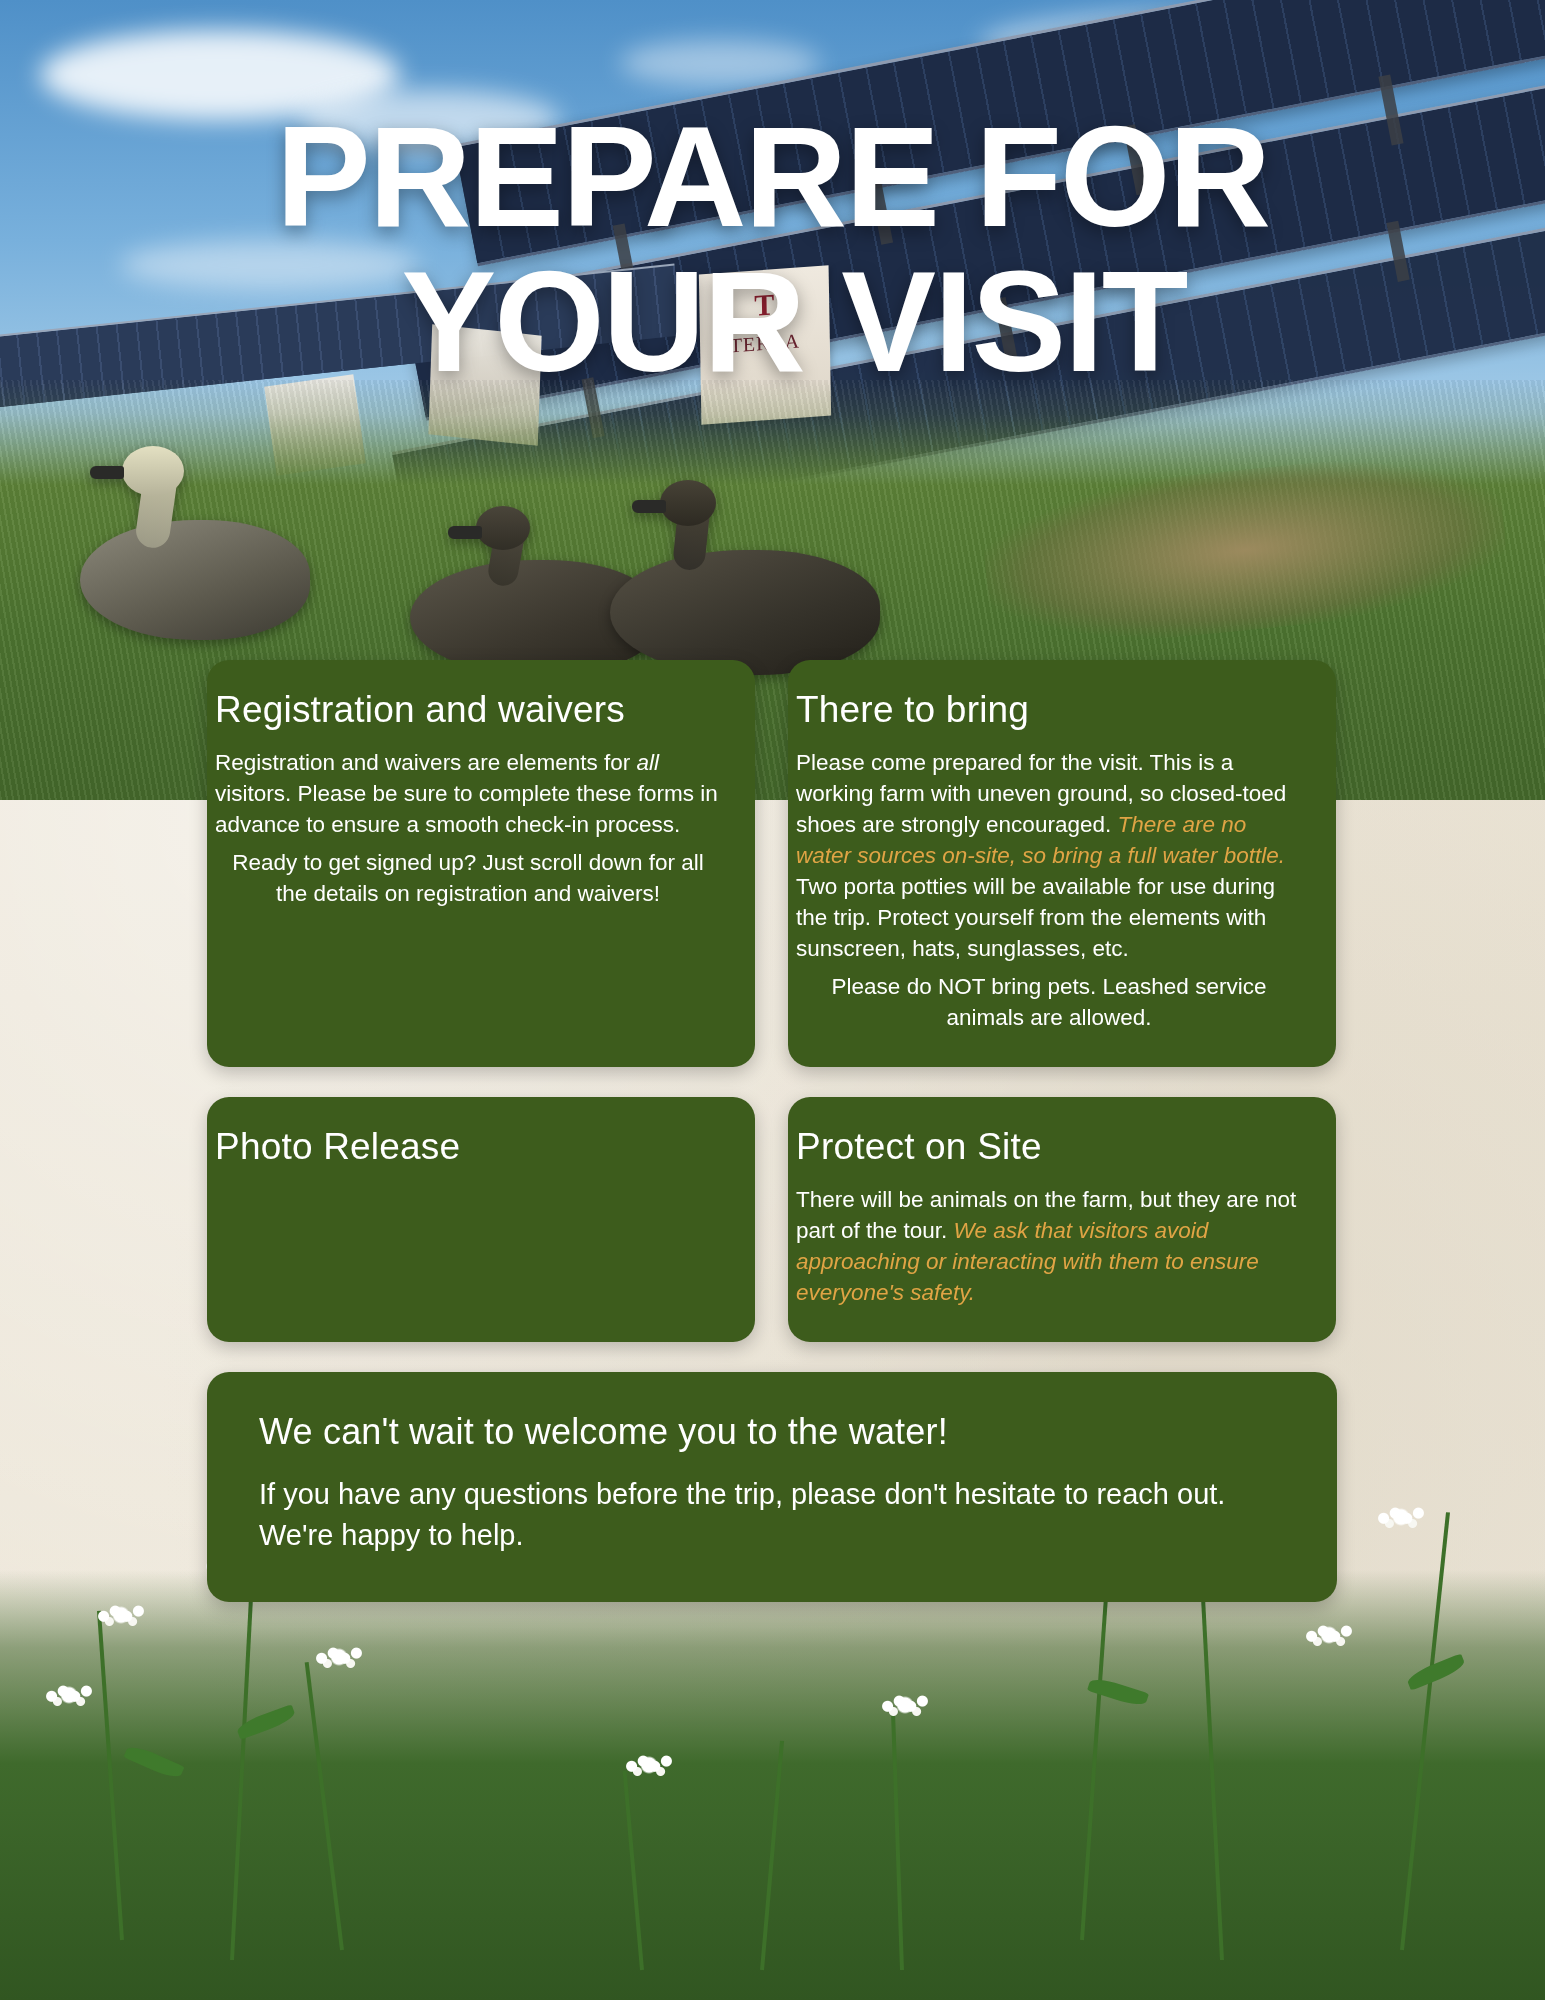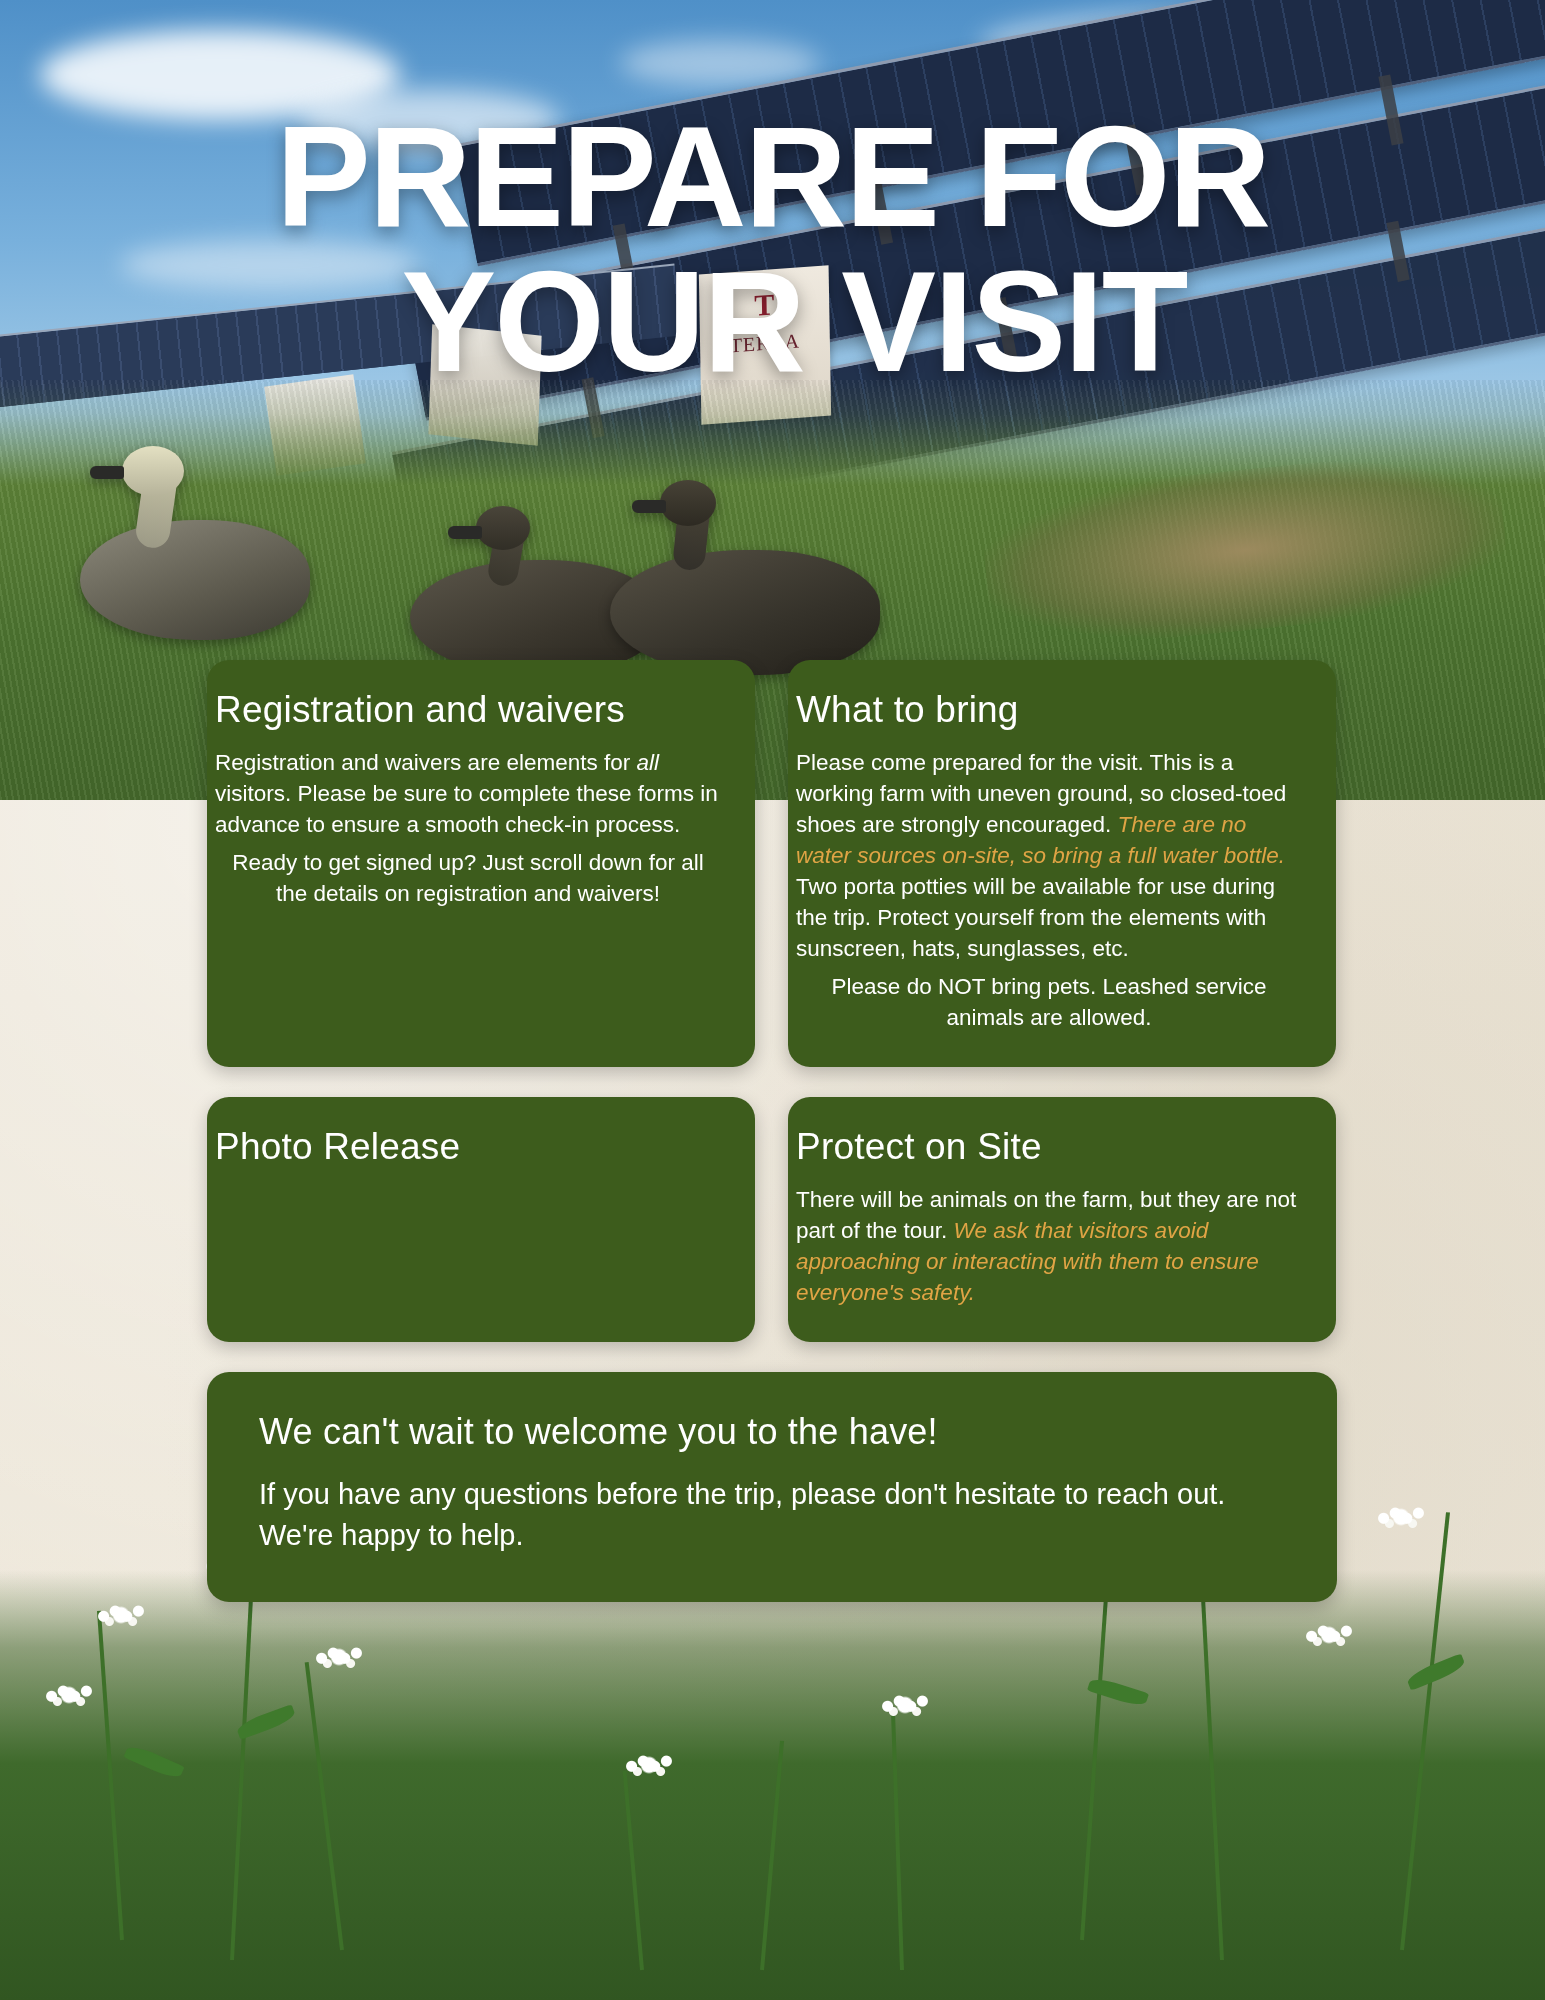--- a/index.html
+++ b/index.html
@@ -441,36 +441,36 @@
   <div class="cards">
 
     <div class="card-row">
       <div class="card half">
         <h2>Registration and waivers</h2>
         <p><span>Registration and waivers are elements for </span><span class="em-italic">all</span><span> visitors. Please be sure to complete these forms in advance to ensure a smooth check-in process.</span></p>
         <p>Ready to get signed up? Just scroll down for all the details on registration and waivers!</p>
       </div>
 
       <div class="card half">
-        <h2>What to bring</h2>
+        <h2>There to bring</h2>
         <p><span>Please come prepared for the visit. This is a working farm with uneven ground, so closed-toed shoes are strongly encouraged. </span><span class="highlight">There are no water sources on-site, so bring a full water bottle.</span><span> Two porta potties will be available for use during the trip. Protect yourself from the elements with sunscreen, hats, sunglasses, etc.</span></p>
         <p>Please do NOT bring pets. Leashed service animals  are allowed.</p>
       </div>
     </div>
 
     <div class="card-row">
       <div class="card half">
         <h2>Photo Release</h2>
       </div>
 
       <div class="card half">
         <h2>Protect on Site</h2>
         <p><span>There will be animals on the farm, but they are not part of the tour. </span><span class="highlight">We ask that visitors avoid approaching or interacting with them to ensure everyone's safety.</span></p>
       </div>
     </div>
 
     <div class="card full">
-      <h2>We can't wait to welcome you to the have!</h2>
+      <h2>We can't wait to welcome you to the water!</h2>
       <p>If you have any questions before the trip, please don't hesitate to reach out. We're happy to help.</p>
     </div>
 
   </div>
 </div>
 
 </body></html>

